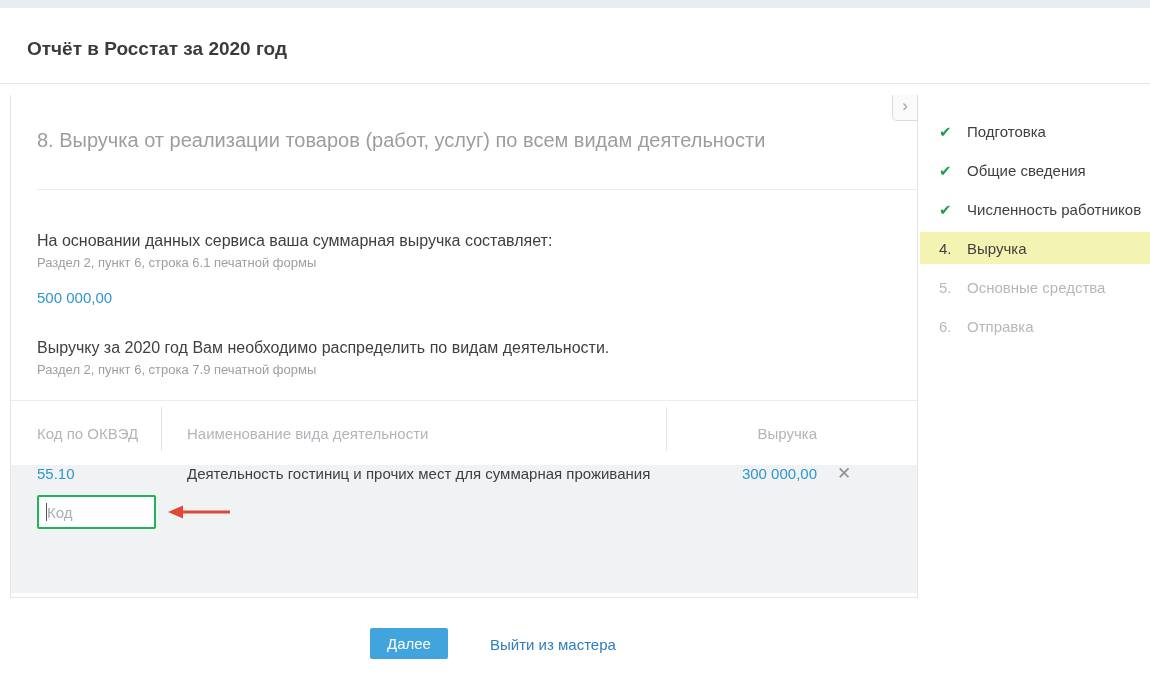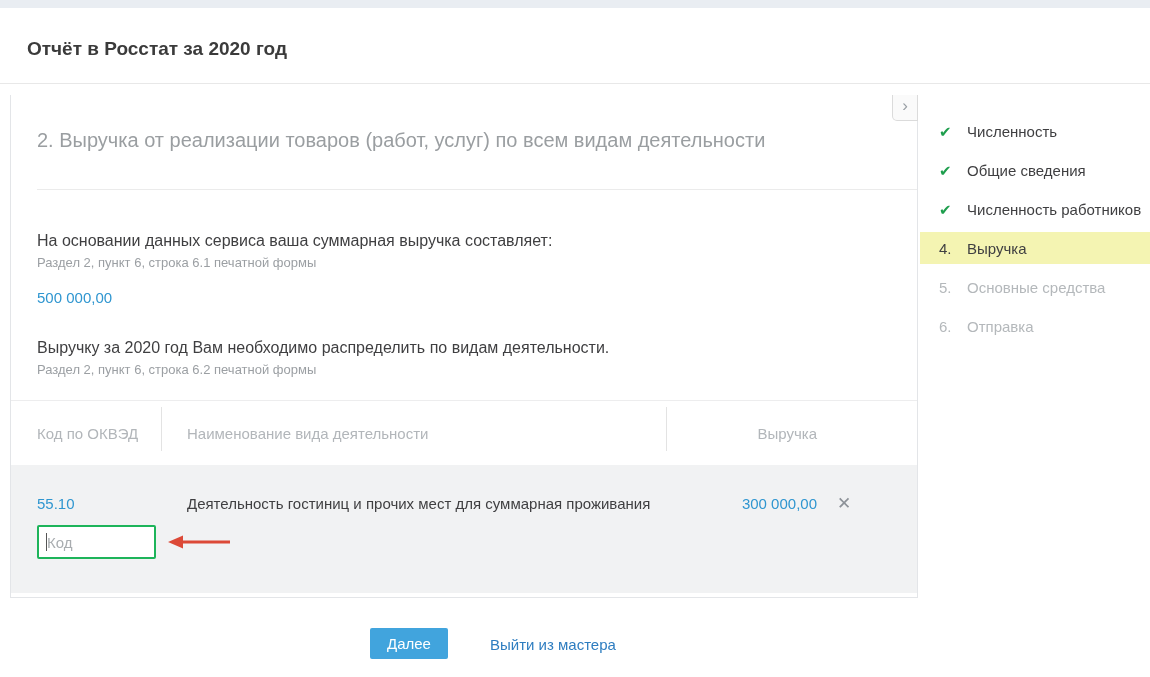--- a/index.html
+++ b/index.html
@@ -36,21 +36,21 @@
   .thead {
     position:relative; margin-top:22px; border-top:1px solid #ededee;
     height:65px; display:flex; align-items:center; font-size:15px; color:#b2b6ba;
   }
   .vsep { position:absolute; top:6px; width:1px; height:44px; background:#e3e3e3; }
   .vsep.s1 { left:150px; } .vsep.s2 { left:655px; }
   .c1 { width:151px; padding-left:26px; }
   .c2 { width:505px; padding-left:25px; }
   .c3 { width:150px; text-align:right; }
 
-  .gray-zone { height:128px; background:#f1f2f3; padding-top:30px; }
+  .gray-zone { height:128px; background:#f1f2f3; }
   .trow { display:flex; align-items:flex-start; font-size:15px; line-height:18px; }
   .cell-blue { color:#2f96d0; cursor:pointer; }
   .cell-name { color:#3f3f41; }
   .delete-btn { margin-left:20px; color:#8d9298; font-size:17px; line-height:18px; cursor:pointer; }
 
   .input-row { display:flex; align-items:center; margin:12px 0 0 26px; }
   .code-input-wrap { position:relative; }
   .code-input {
     width:119px; height:34px; border:2px solid #1db45a; border-radius:2px;
     background:#fff; padding:0 8px; font-size:15px; color:#ec4899; outline:none;
@@ -85,29 +85,29 @@
 
 <div class="page-header">
   <div class="page-title">Отчёт в Росстат за 2020 год</div>
 </div>
 
 <div class="main-panel">
   <div class="collapse-btn">
     <span>›</span>
   </div>
 
-  <div class="section-title">2. Выручка от реализации товаров (работ, услуг) по всем видам деятельности</div>
+  <div class="section-title">8. Выручка от реализации товаров (работ, услуг) по всем видам деятельности</div>
   <div class="divider"></div>
 
   <div class="para">На основании данных сервиса ваша суммарная выручка составляет:</div>
   <div class="hint">Раздел 2, пункт 6, строка 6.1 печатной формы</div>
   <div class="blue-value">500 000,00</div>
 
   <div class="para second">Выручку за 2020 год Вам необходимо распределить по видам деятельности.</div>
-  <div class="hint">Раздел 2, пункт 6, строка 6.2 печатной формы</div>
+  <div class="hint">Раздел 2, пункт 6, строка 7.9 печатной формы</div>
 
   <div class="thead">
     <div class="c1">Код по ОКВЭД</div>
     <div class="c2">Наименование вида деятельности</div>
     <div class="c3">Выручка</div>
     <div class="vsep s1"></div>
     <div class="vsep s2"></div>
   </div>
 
   <div class="gray-zone">
@@ -129,21 +129,21 @@
         <rect x="10" y="6.5" width="52" height="3" fill="#dc4937"></rect>
         <polygon points="0,8 15,1.5 15,14.5" fill="#dc4937"></polygon>
       </svg>
     </div>
   </div>
 </div>
 
 <div class="steps">
   <div class="step done">
     <span class="lead"><span class="check-icon">✔</span></span>
-    <span>Численность</span>
+    <span>Подготовка</span>
   </div>
   <div class="step done">
     <span class="lead"><span class="check-icon">✔</span></span>
     <span>Общие сведения</span>
   </div>
   <div class="step done">
     <span class="lead"><span class="check-icon">✔</span></span>
     <span>Численность работников</span>
   </div>
   <div class="step active">

